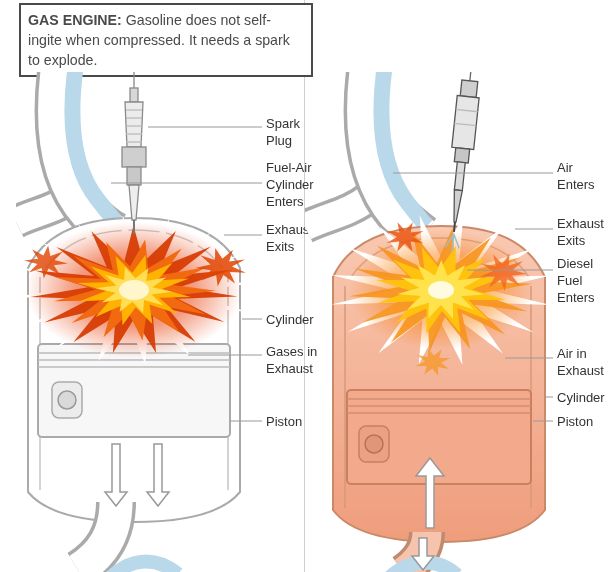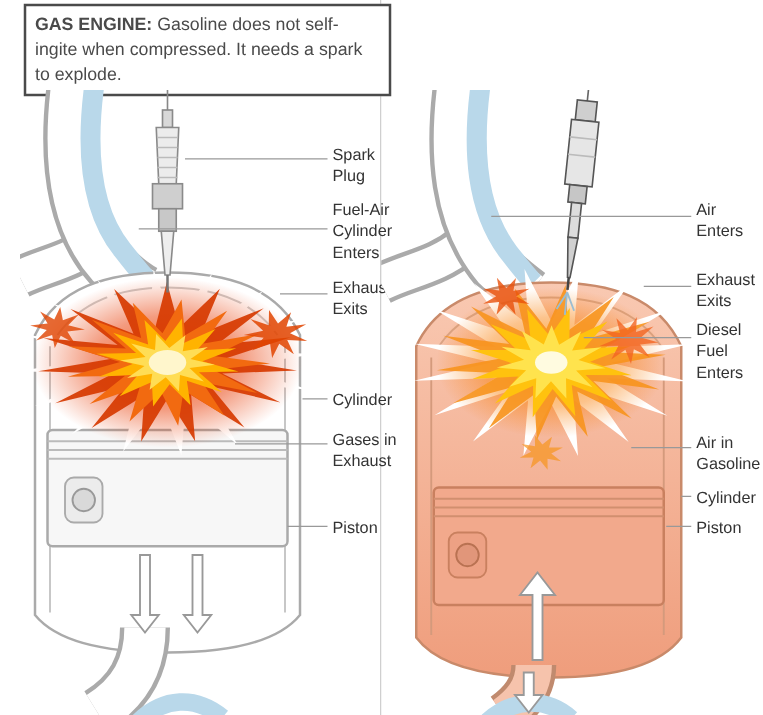--- a/index.html
+++ b/index.html
@@ -215,17 +215,17 @@
     </svg>
 
     <div class="lbl" style="top:160px">Air
 Enters</div>
     <div class="lbl" style="top:216px">Exhaust
 Exits</div>
     <div class="lbl" style="top:256px">Diesel
 Fuel
 Enters</div>
     <div class="lbl" style="top:346px">Air in
-Gasoline</div>
+Exhaust</div>
     <div class="lbl" style="top:390px">Cylinder</div>
     <div class="lbl" style="top:414px">Piston</div>
   </div>
 </div>
 
 </body></html>

